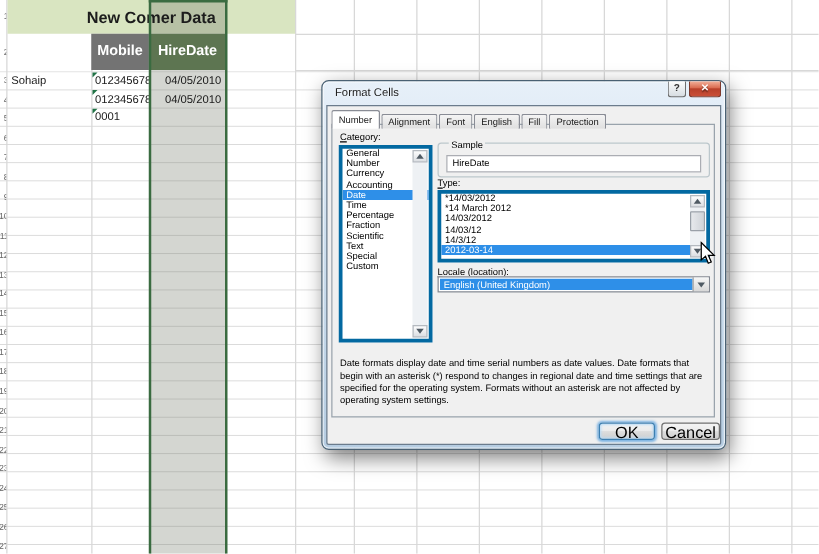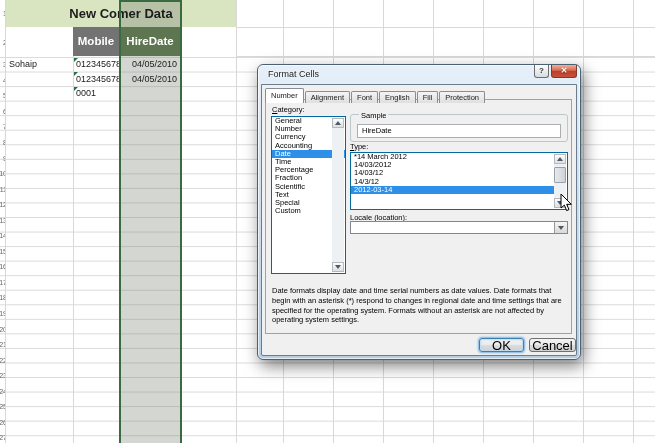--- a/index.html
+++ b/index.html
@@ -43,21 +43,21 @@
     border:1px solid #6b7c8d;border-radius:0 0 2px 2px;}
   .tabstrip{position:absolute;left:3px;top:0;height:14px;z-index:3;white-space:nowrap;}
   .tab{display:inline-block;vertical-align:bottom;font-size:7.5px;padding:0 5px;
     border:1px solid #898c95;border-bottom:none;border-radius:2px 2px 0 0;margin-right:1px;
     height:11px;line-height:11px;margin-top:3px;background:linear-gradient(#f4f4f4,#dfdfdf);color:#1a1a1a;box-sizing:content-box;}
   .tab.active{height:14px;line-height:13px;margin-top:0;background:#fff;position:relative;z-index:5;}
   .panel{position:absolute;left:3px;right:4px;top:14px;height:235px;background:#f0f0f0;
     border:1px solid #99a3ac;box-sizing:border-box;}
   .lbl{position:absolute;font-size:7.5px;color:#000;}
   .lbl u{text-decoration:underline;}
-  .listbox{position:absolute;background:#fff;border:1px solid #0369a1;box-sizing:border-box;overflow:hidden;}
+  .listbox{position:absolute;background:#fff;border:3px solid #0369a1;box-sizing:border-box;overflow:hidden;}
   .li{height:8.2px;line-height:8.4px;font-size:7.5px;padding-left:3px;white-space:nowrap;color:#000;}
   .li.sel{background:#2e8fe8;color:#fff;}
   .cat-list{left:5px;top:16px;width:75px;height:158px;}
   .type-list{left:84px;top:52px;width:218px;height:58px;}
   .type-list .li{margin-right:13px;}
   .type-list .li.sel{margin-right:13px;}
   .group{position:absolute;left:84px;top:14px;width:218px;height:28px;
     border:1px solid #bcc7cc;border-radius:3px;box-sizing:border-box;}
   .group-label{position:absolute;left:8px;top:-4px;background:#f0f0f0;padding:0 2px;font-size:7.5px;}
   .sample-field{position:absolute;left:6px;top:9px;right:6px;height:14px;background:#fff;
@@ -254,40 +254,42 @@
       <div class="group">
         <div class="group-label">Sample</div>
         <div class="sample-field">HireDate</div>
       </div>
 
       <div class="lbl" style="left:84px;top:42px;">
         <u>T</u><span>ype:</span></div>
 
       <div class="listbox type-list" id="typelist">
 
+      <div class="li">*14/03/2012</div>
           <div class="li">*14 March 2012</div>
           <div class="li">14/03/2012</div>
           <div class="li">14/03/12</div>
           <div class="li">14/3/12</div>
           <div class="li sel">2012-03-14</div>
           <div class="vscroll">
           <div class="sb-btn sb-up">
               <i class="tri-up"></i>
             </div>
           <div class="sb-thumb" style="top:13px;height:16px;"></div>
           <div class="sb-btn sb-down">
               <i class="tri-down"></i>
             </div>
         </div>
         </div>
 
       <div class="lbl" style="left:84px;top:113px;">
         <u>L</u><span>ocale (location):</span></div>
 
       <div class="combo">
+        <div class="combo-value">English (United Kingdom)</div>
         <div class="combo-btn">
             <i class="tri-down"></i>
           </div>
       </div>
 
       <div class="desc">Date formats display date and time serial numbers as date values.  Date formats that begin with an asterisk (*) respond to changes in regional date and time settings that are specified for the operating system. Formats without an asterisk are not affected by operating system settings.</div>
     </div>
 
     <div class="pushbtn btn-ok">OK</div>
     <div class="pushbtn btn-cancel">Cancel</div>

